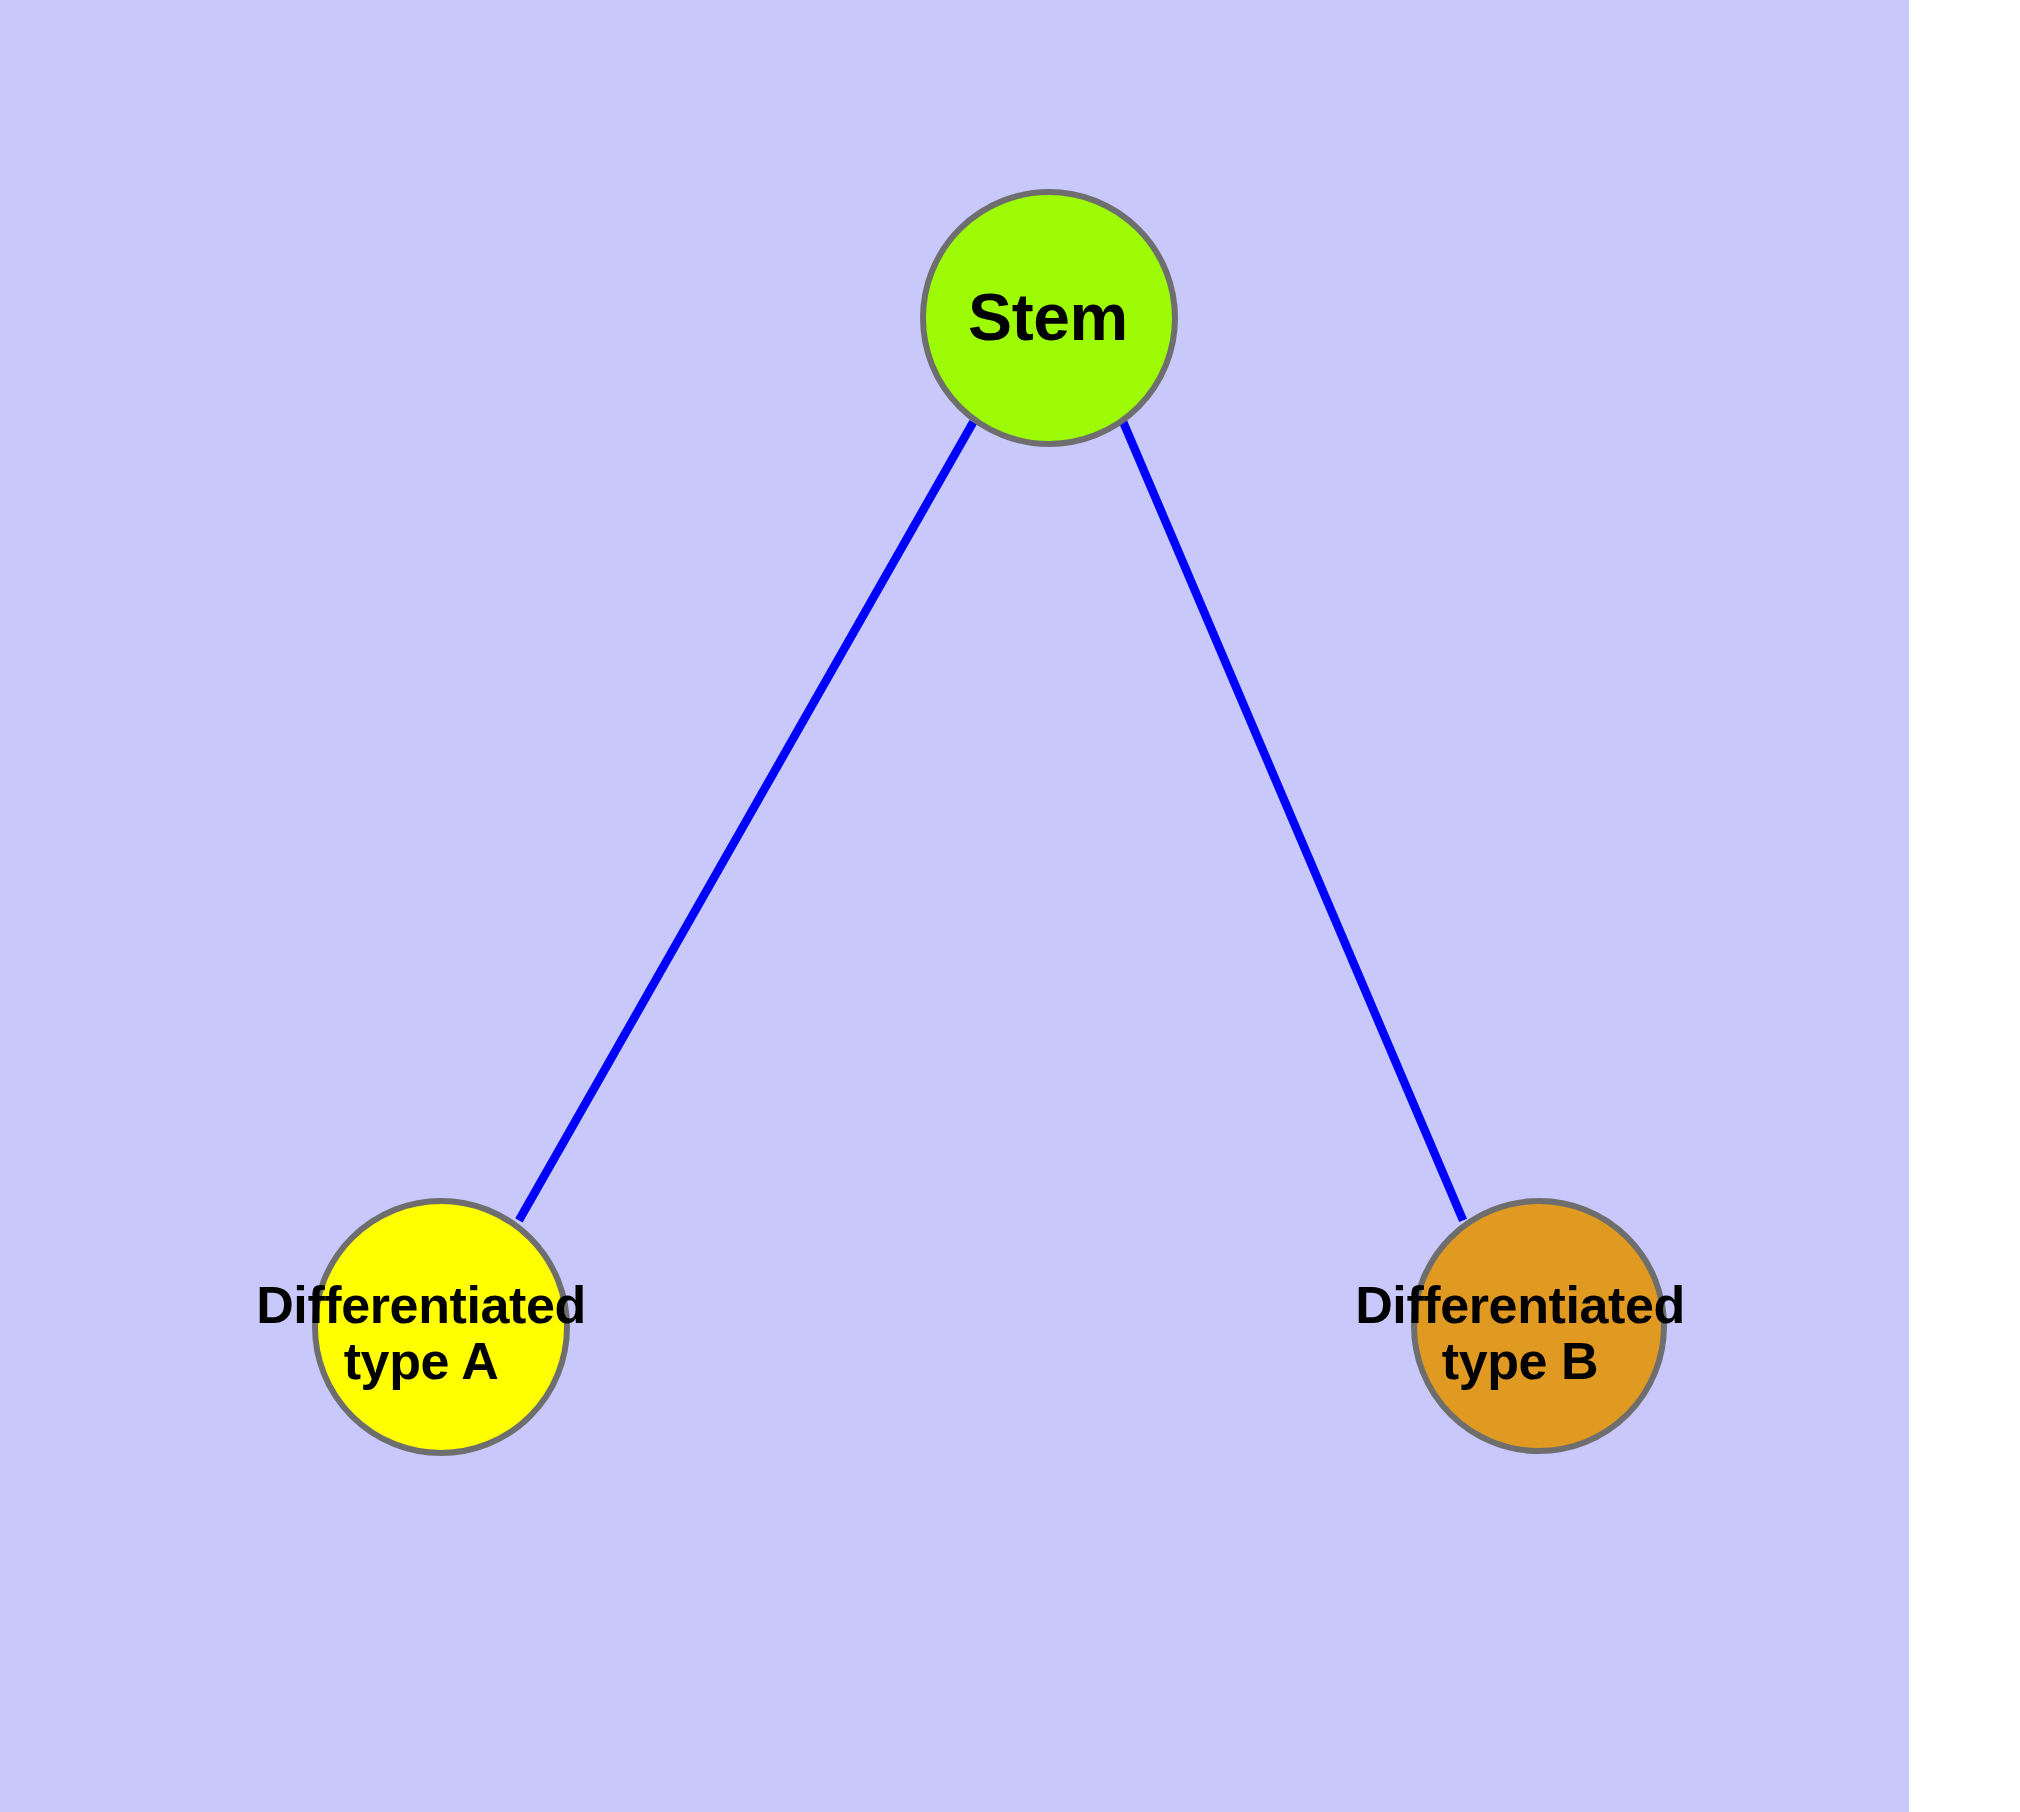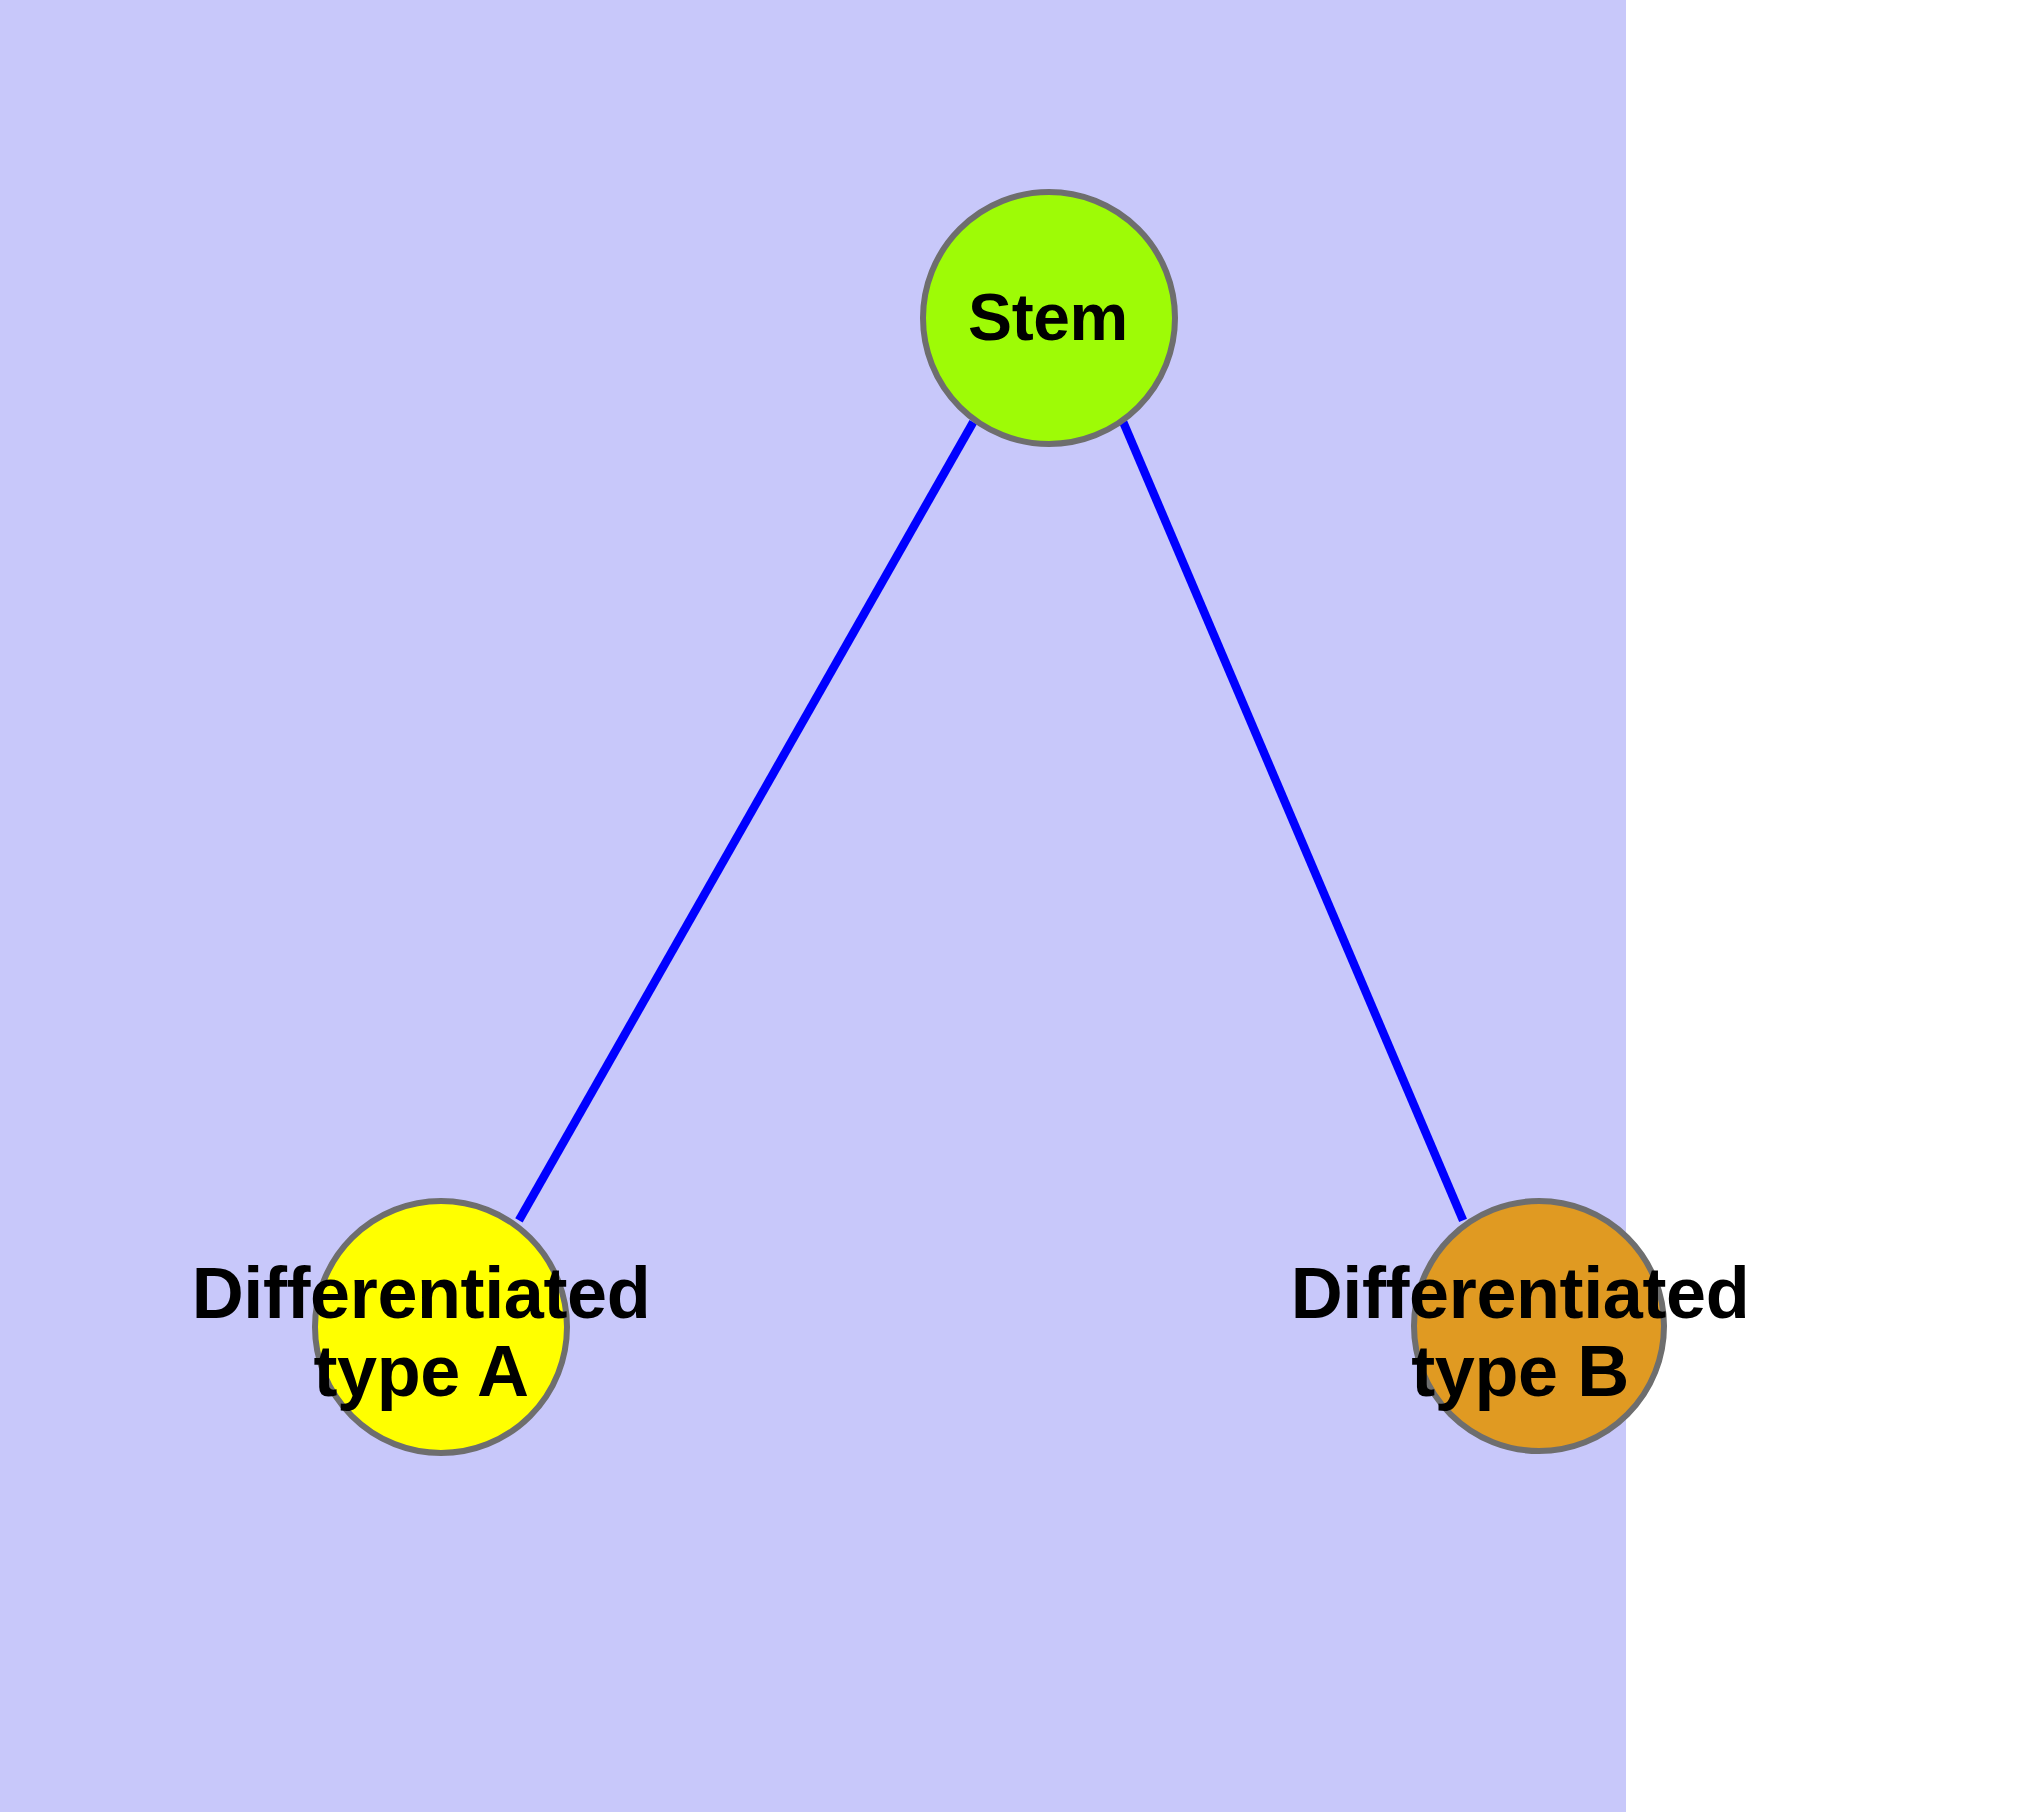--- a/index.html
+++ b/index.html
@@ -49,27 +49,27 @@
     white-space: pre;
     line-height: 1.08;
     letter-spacing: -0.4px;
     transform: translate(-50%, -50%);
     pointer-events: none;
   }
   .label-stem {
     font-size: 66px;
   }
   .label-leaf {
-    font-size: 72px;
+    font-size: 52px;
   }
 </style>
 </head>
 <body>
 
-<div id="graph-canvas" style="background: rgb(200, 200, 250); width: 1626px; height: 1812px;">
+<div id="graph-canvas" style="background: rgb(200, 200, 250); width: 1909px; height: 1812px;">
 
   <svg id="edge-layer" viewBox="0 0 2384 2138" xmlns="http://www.w3.org/2000/svg">
     <line x1="1148" y1="498" x2="612" y2="1440" stroke="#0000ff" stroke-width="10" stroke-linecap="butt"></line>
     <line x1="1325" y1="498" x2="1726" y2="1440" stroke="#0000ff" stroke-width="10" stroke-linecap="butt"></line>
   </svg>
 
   <div id="node-layer">
     <div class="node" style="left: 920px; top: 189px; width: 258px; height: 258px; background: rgb(158, 251, 6); border-color: rgb(110, 110, 110); border-width: 6.8px;"></div>
     <div class="node" style="left: 312px; top: 1198px; width: 258px; height: 258px; background: rgb(255, 255, 0); border-color: rgb(110, 110, 110); border-width: 6.8px;"></div>
     <div class="node" style="left: 1411px; top: 1198px; width: 256px; height: 256px; background: rgb(224, 154, 34); border-color: rgb(110, 110, 110); border-width: 6.8px;"></div>

